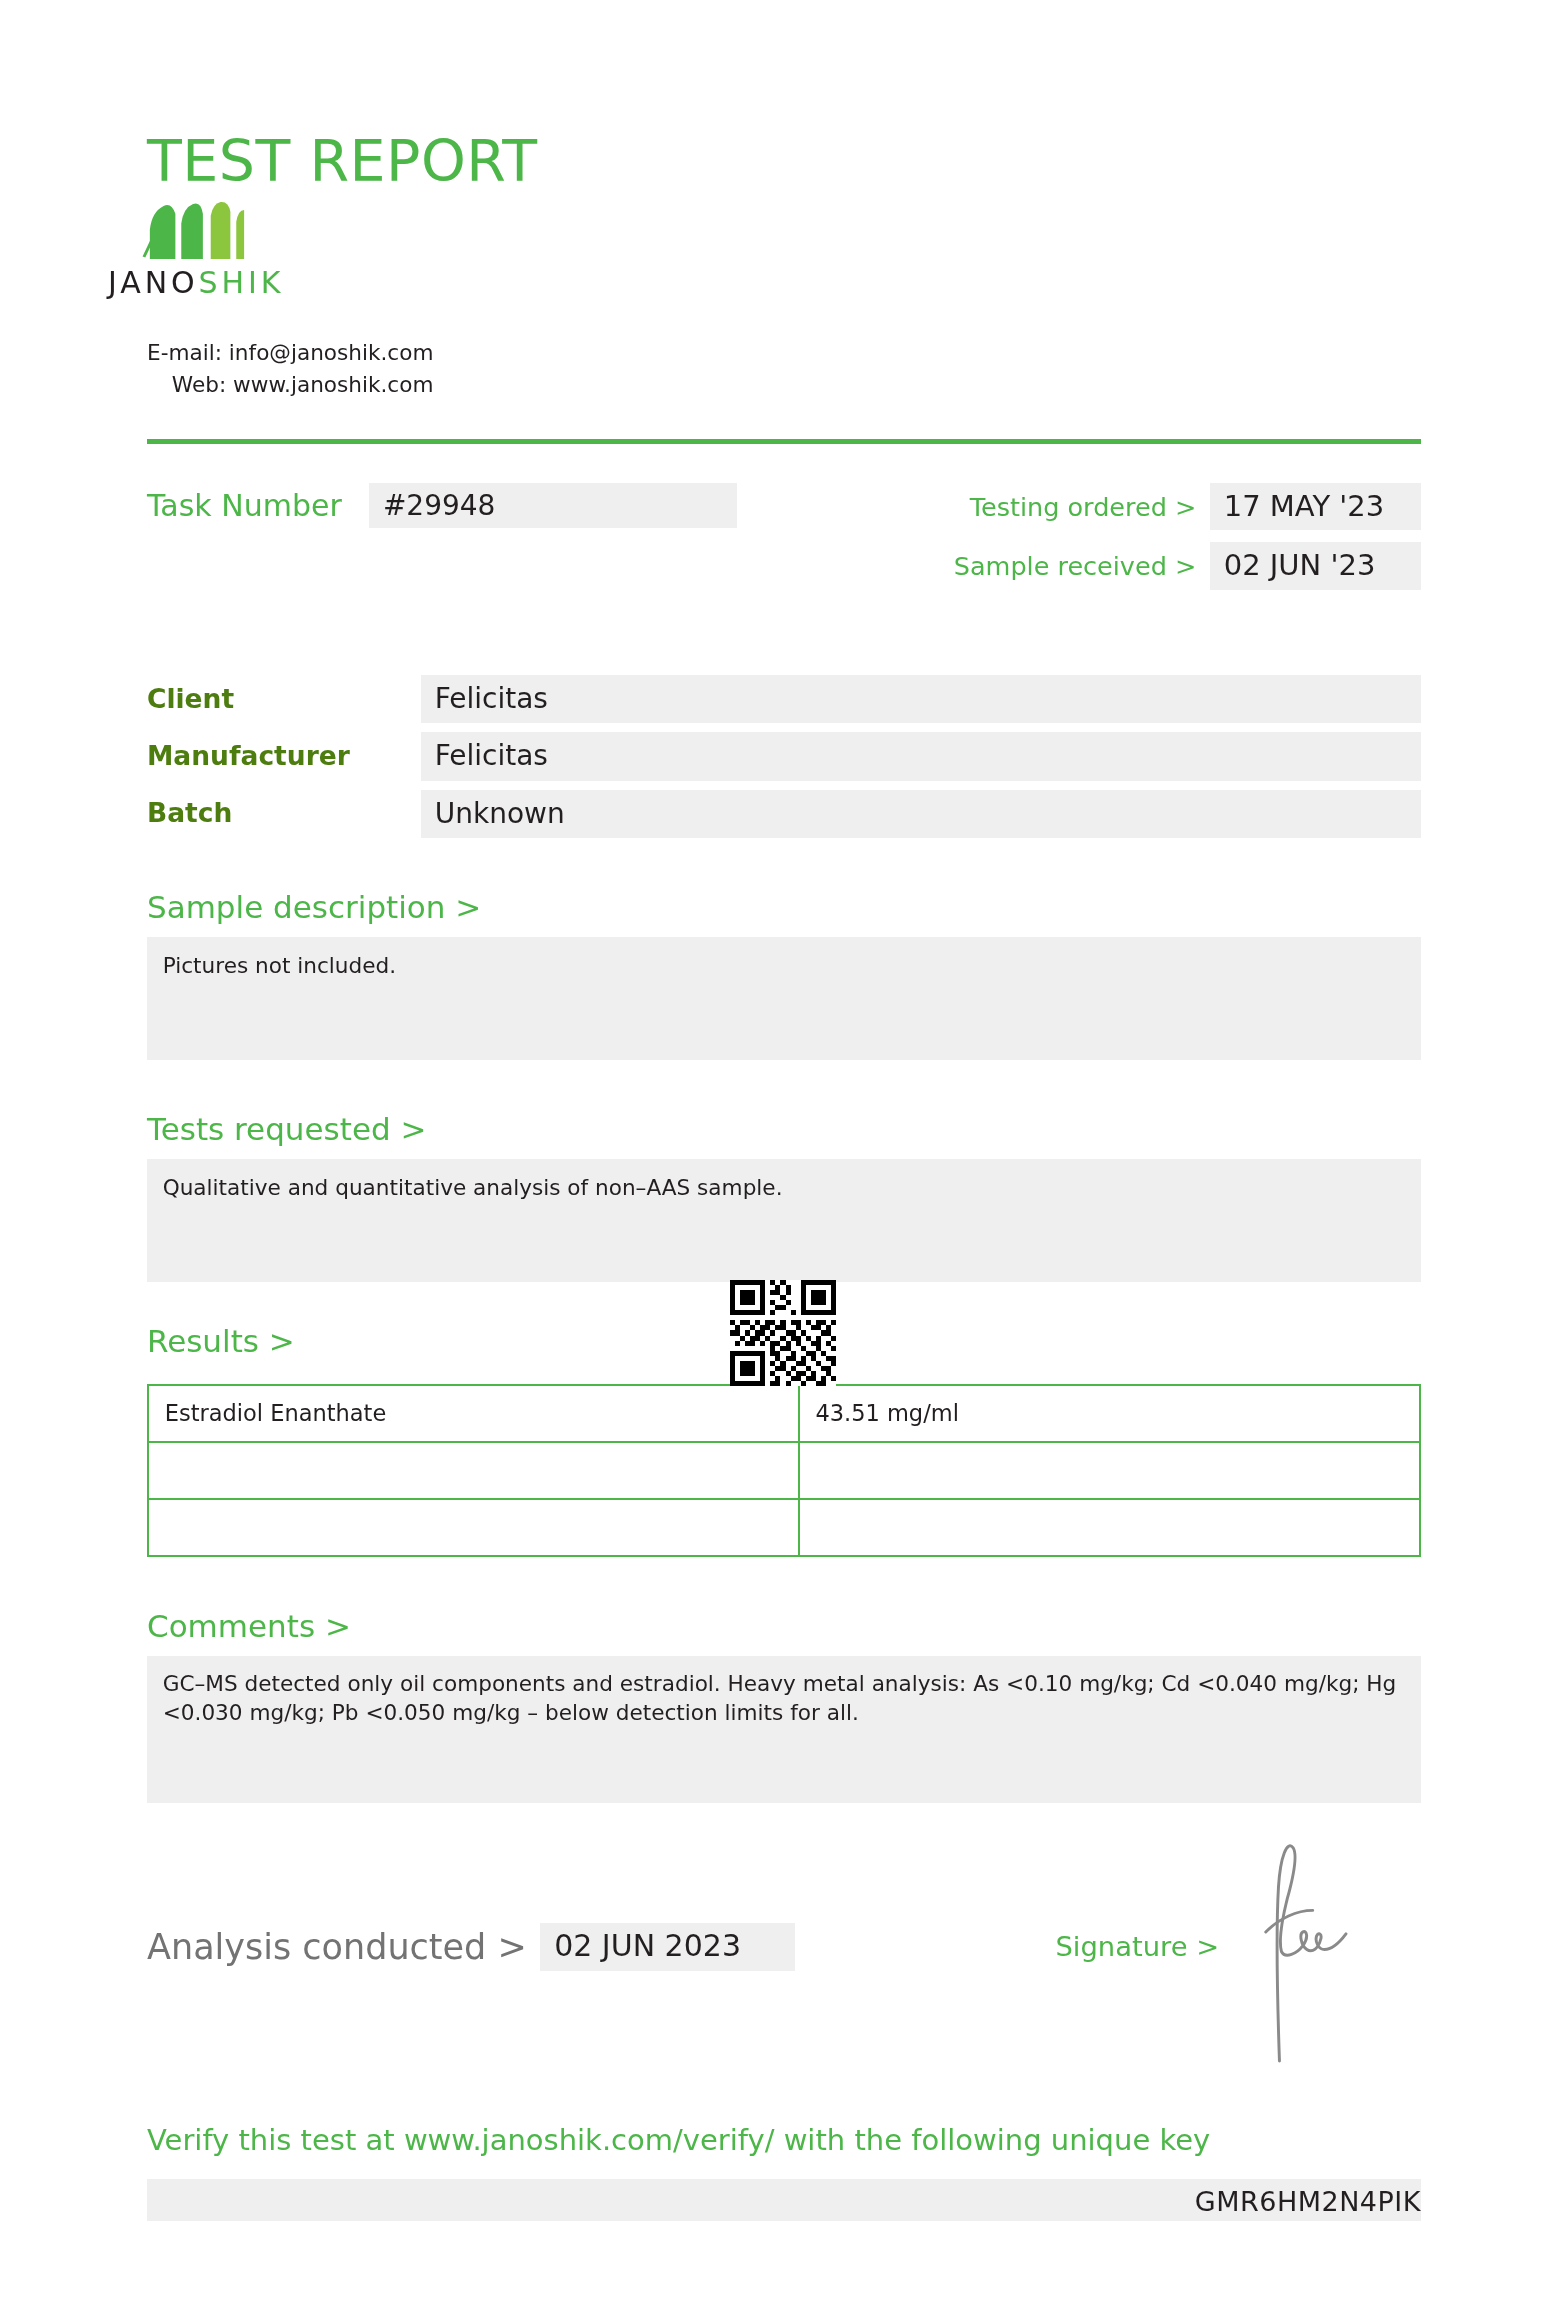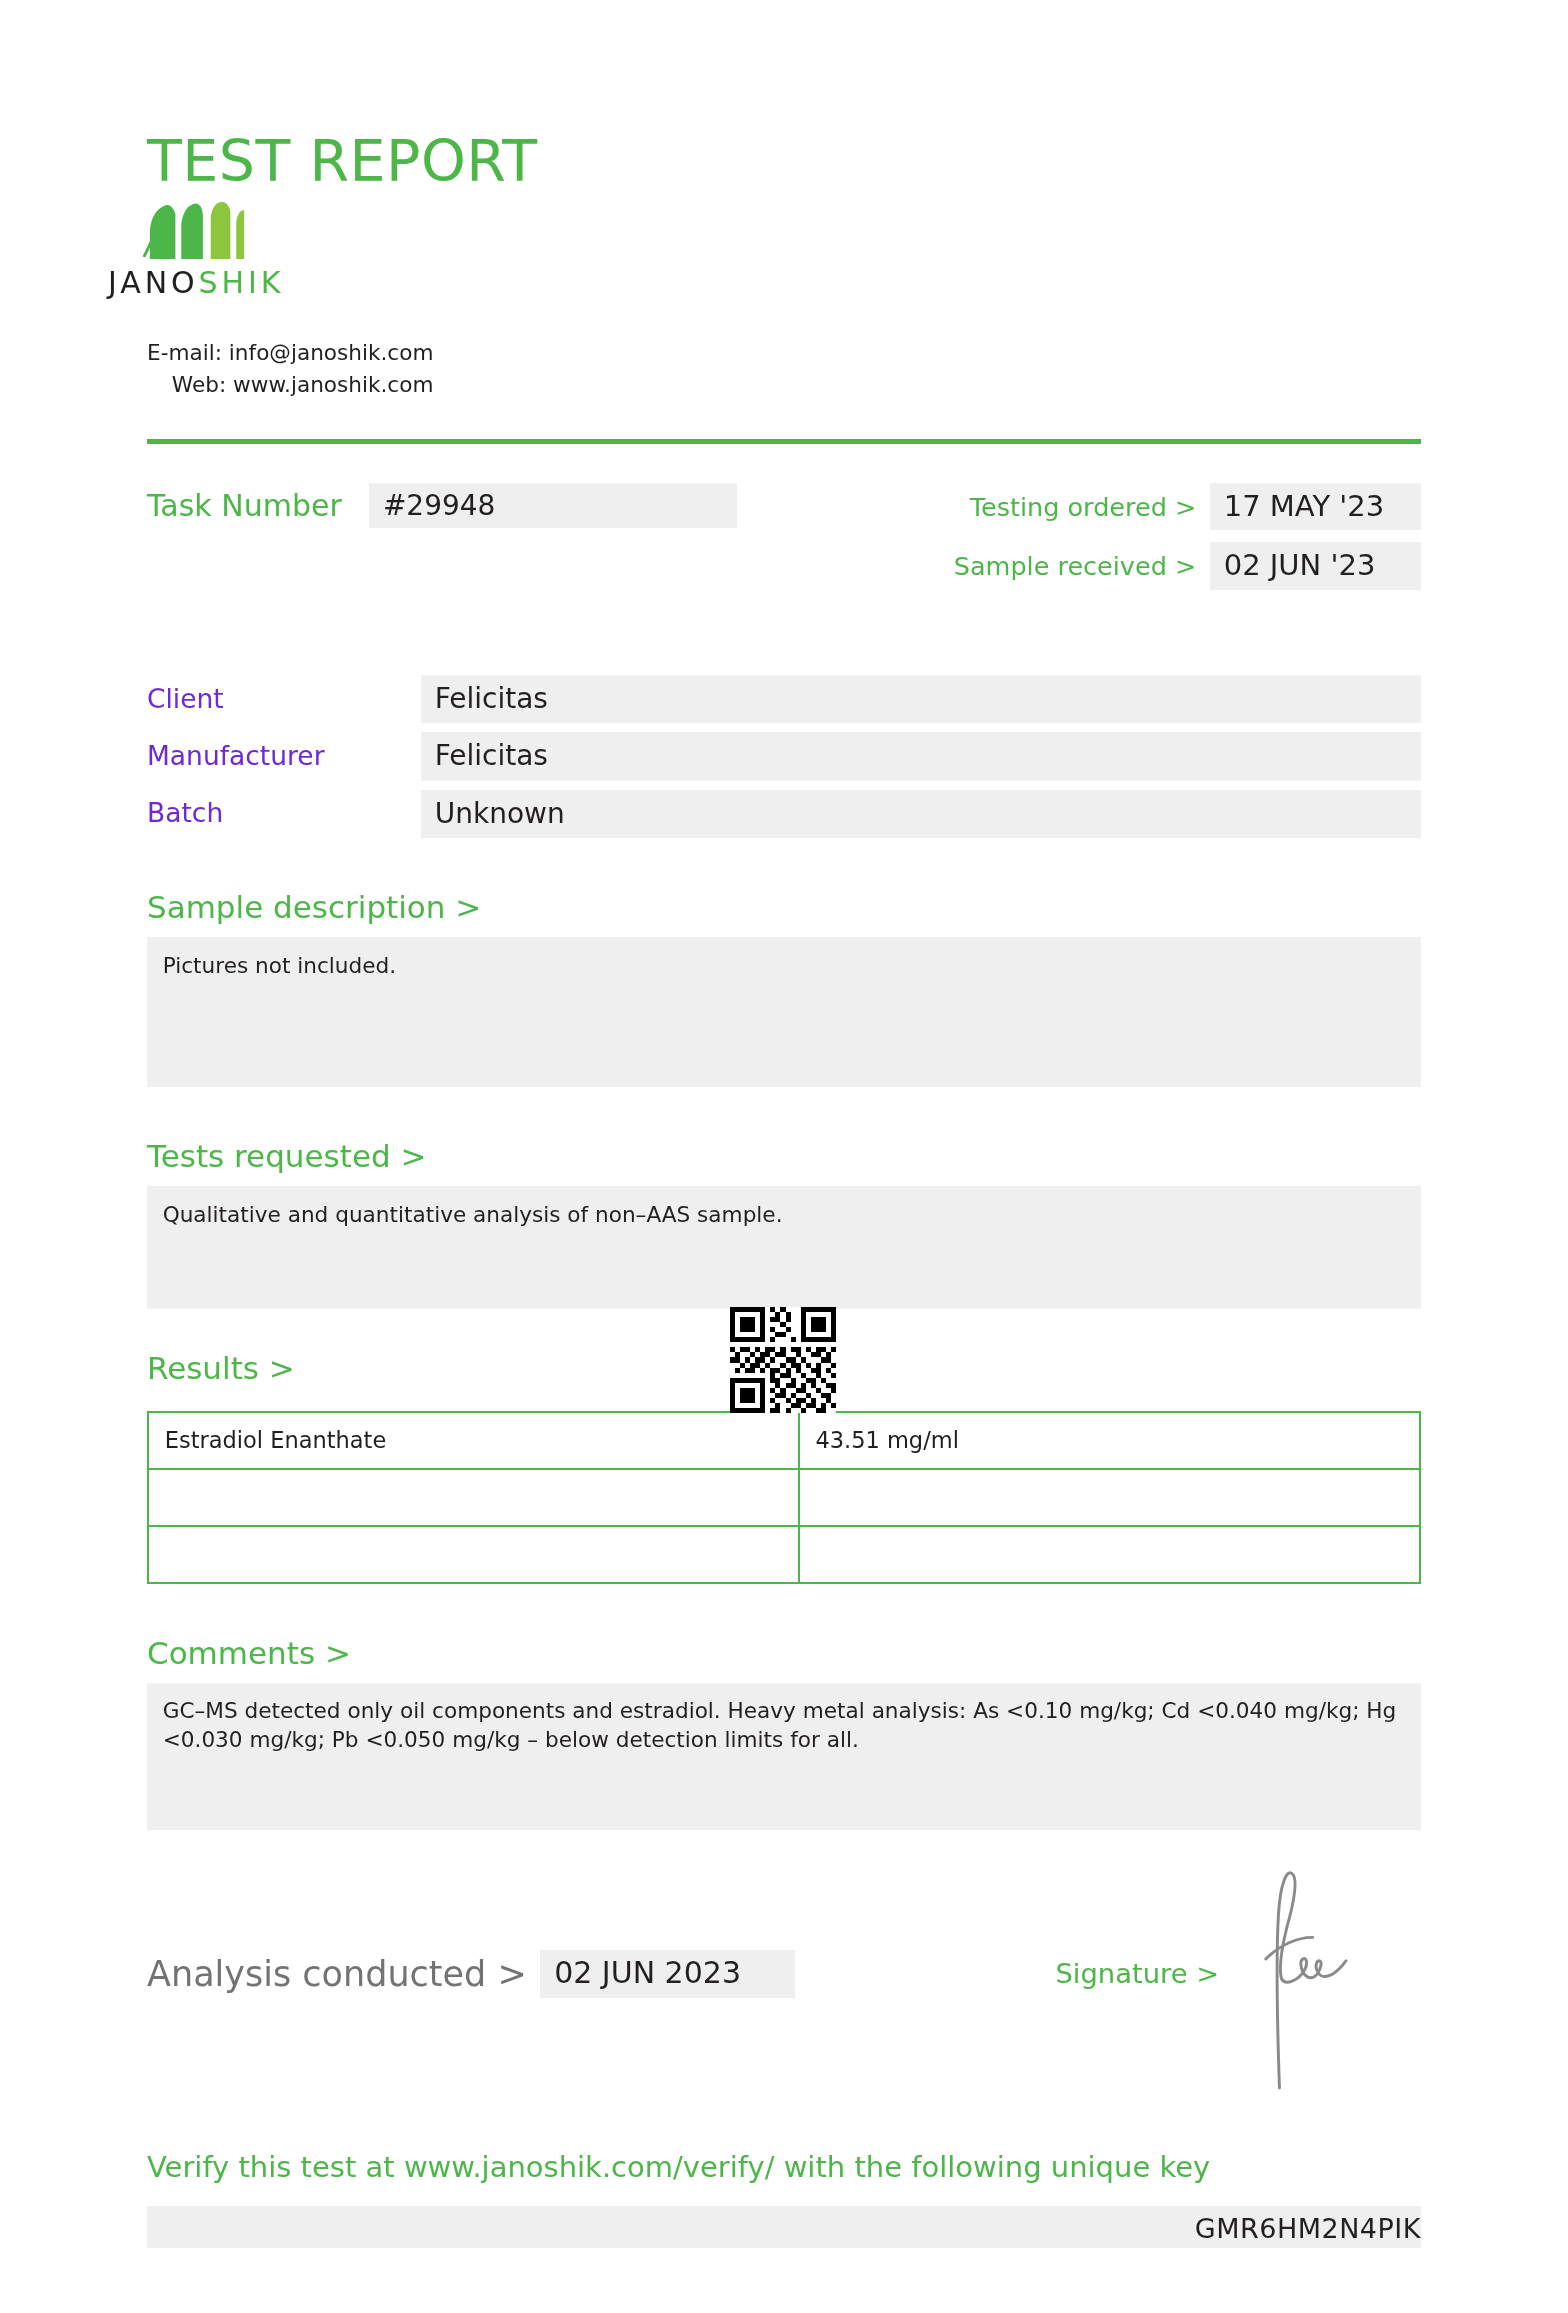--- a/index.html
+++ b/index.html
@@ -122,22 +122,23 @@
     margin-top: 73px;
   }
   .info-row {
     display: flex;
     align-items: stretch;
     margin-bottom: 8.8px;
   }
   .info-label {
     width: 274px;
     font-size: 26.5px;
-    color: #6d28d9;
+    color: #4d7c0f;
     padding-top: 7.8px;
+    font-weight: bold;
   }
   .info-value {
     flex: 1;
     background: #efefef;
     font-size: 28px;
     padding: 6.9px 0 8.8px 13.7px;
   }
 
   
   .section-title {
@@ -146,21 +147,21 @@
     margin-top: 51px;
     margin-bottom: 11.8px;
   }
   .section-box {
     background: #efefef;
     padding: 13.7px 15.7px 0 15.7px;
     box-sizing: border-box;
     font-size: 21.6px;
     line-height: 1.35;
   }
-  .box-desc { height: 150px; }
+  .box-desc { height: 123px; }
   .box-tests { height: 123px; }
   .box-comments { height: 147px; }
 
   
   .results-head {
     position: relative;
     margin-top: 41px;
     height: 53px;
   }
   .results-head .section-title {

